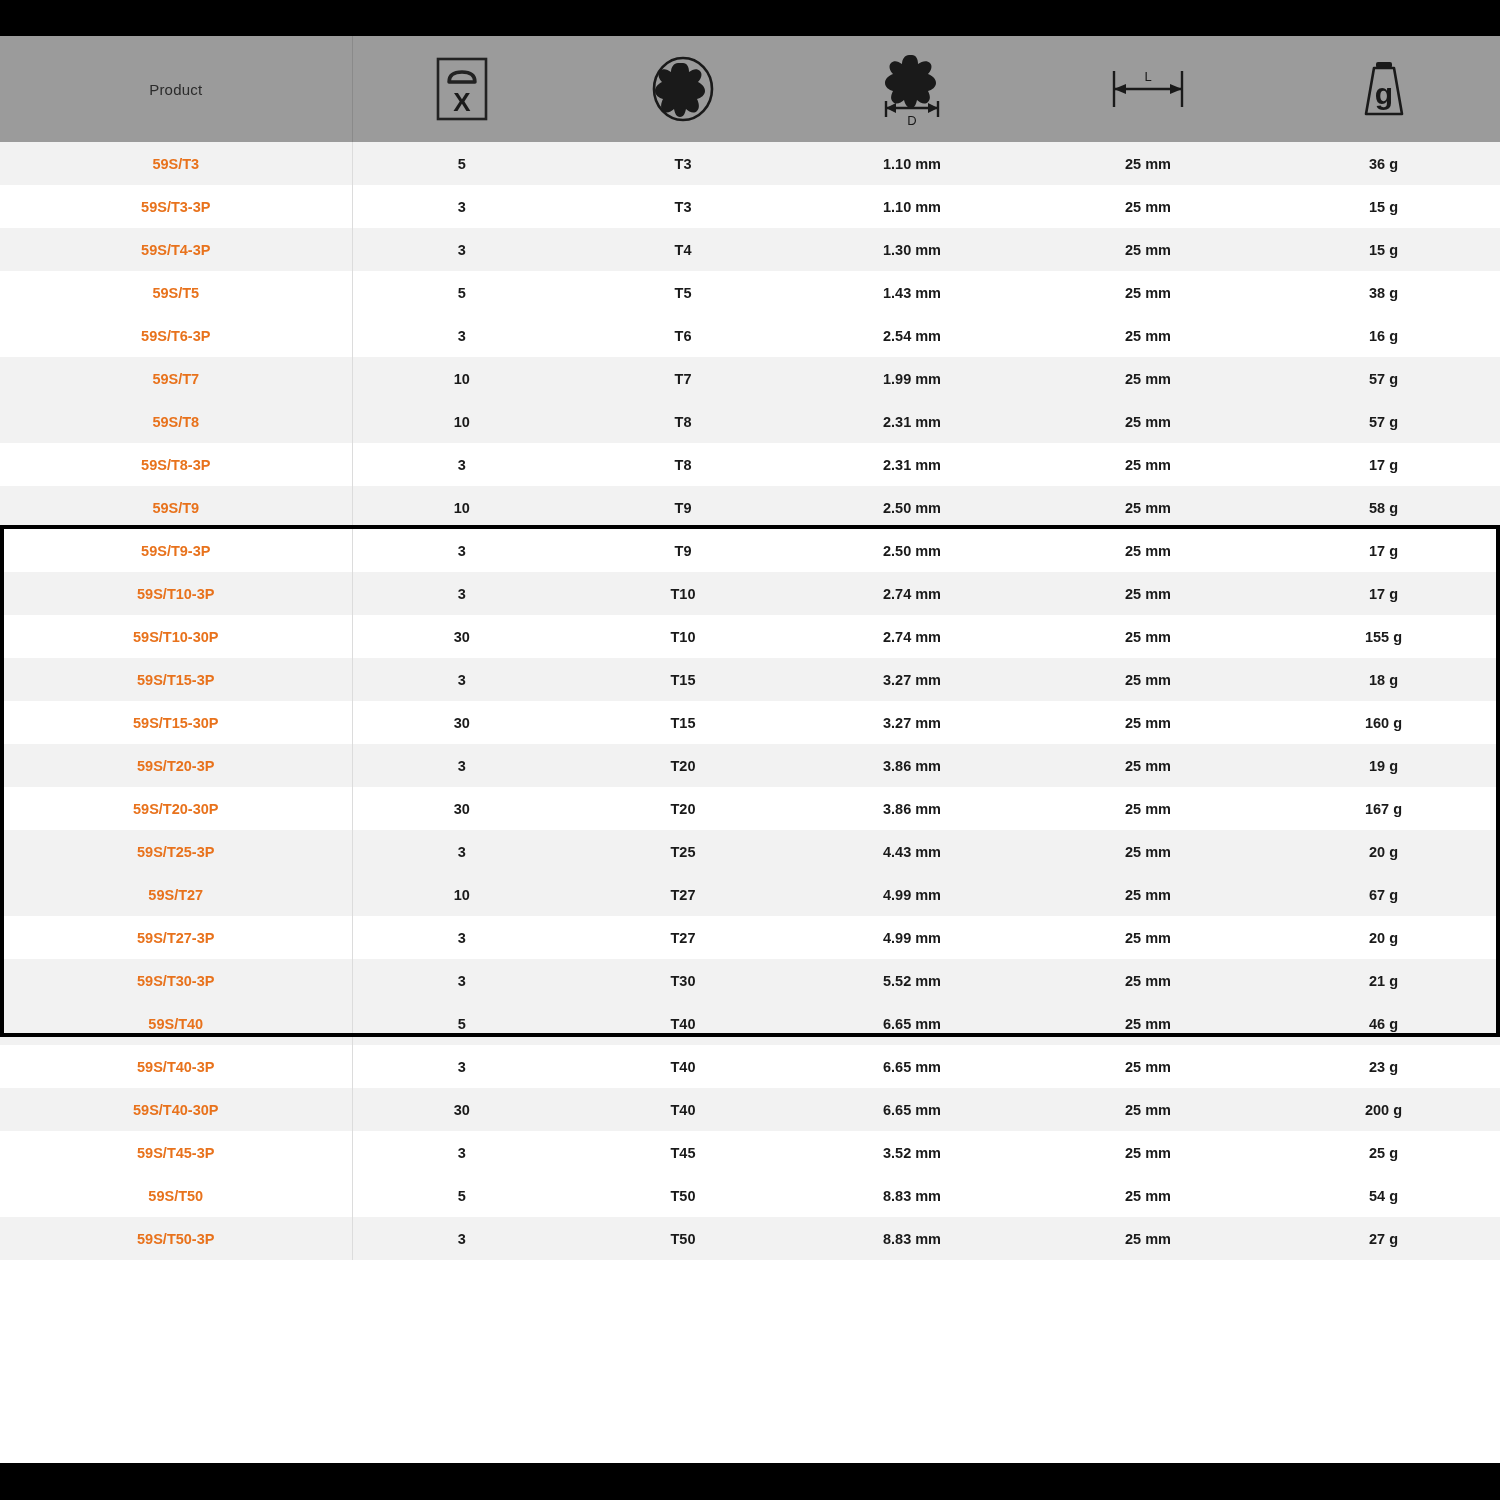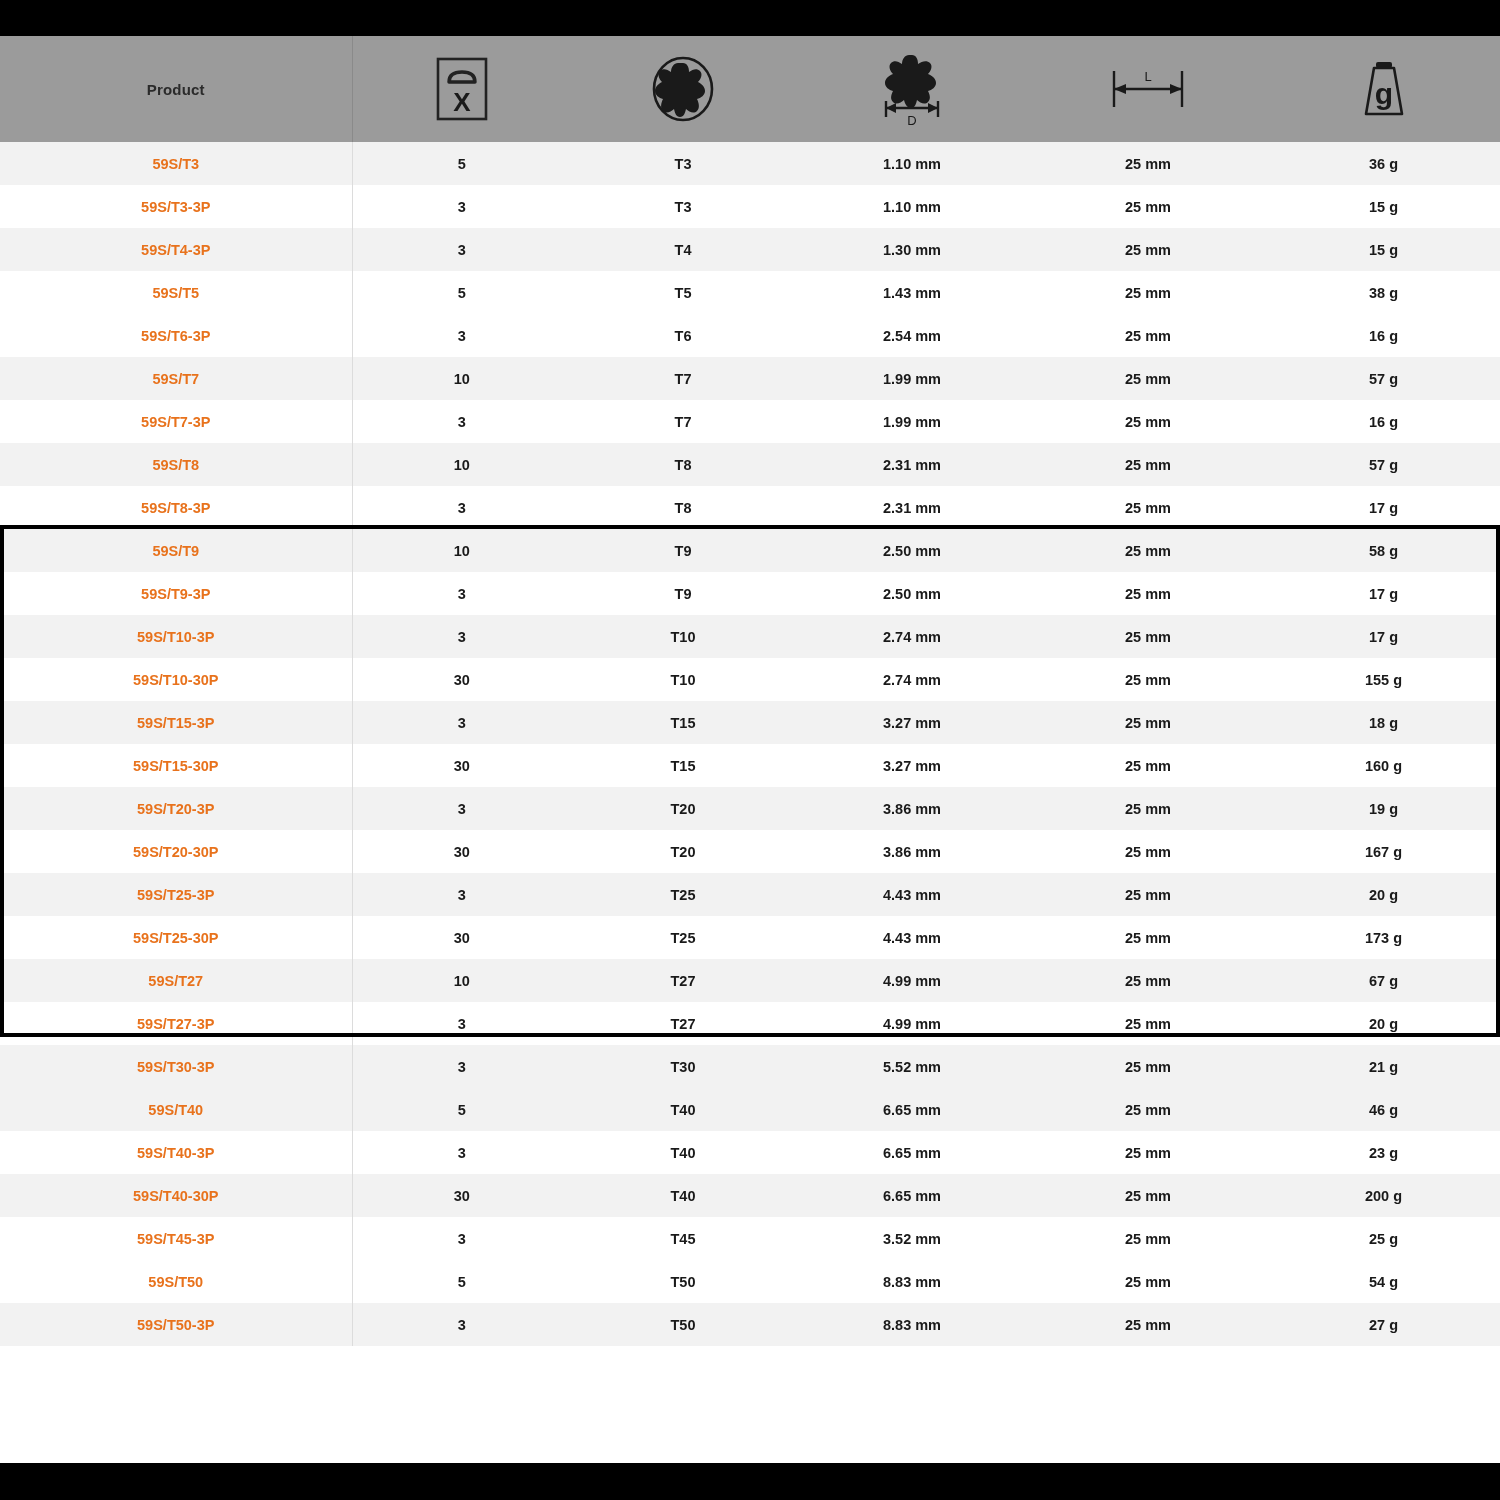--- a/index.html
+++ b/index.html
@@ -39,21 +39,21 @@
     vertical-align:middle;
     text-align:center;
     font-size:15px;
     font-weight:bold;
     color:#2b2b2b;
     padding:0;
   }
   thead th.col-product {
     border-right:1px solid #8a8a8a;
   }
-  .hdr-label { font-size:15px; font-weight:bold; color:#2b2b2b; letter-spacing:.2px; }
+  .hdr-label { font-size:15px; font-weight:normal; color:#2b2b2b; letter-spacing:.2px; }
   .hdr-icon {
     display:flex; align-items:center; justify-content:center;
     height:106px;
   }
   
   tbody tr { height:43px; }
   tbody tr.odd  { background:#f2f2f2;padding-left:33px; }
   tbody tr.even { background:#ffffff; }
   tbody td {
     text-align:center;
@@ -244,28 +244,20 @@
             <td>16 g</td>
           </tr>
           <tr class="odd">
             <td class="cell-product">59S/T7</td>
             <td>10</td>
             <td>T7</td>
             <td>1.99 mm</td>
             <td>25 mm</td>
             <td>57 g</td>
           </tr>
-          <tr class="even">
-            <td class="cell-product">59S/T7-3P</td>
-            <td>3</td>
-            <td>T7</td>
-            <td>1.99 mm</td>
-            <td>25 mm</td>
-            <td>16 g</td>
-          </tr>
           <tr class="odd">
             <td class="cell-product">59S/T8</td>
             <td>10</td>
             <td>T8</td>
             <td>2.31 mm</td>
             <td>25 mm</td>
             <td>57 g</td>
           </tr>
           <tr class="even">
             <td class="cell-product">59S/T8-3P</td>
@@ -340,28 +332,20 @@
             <td>167 g</td>
           </tr>
           <tr class="odd">
             <td class="cell-product">59S/T25-3P</td>
             <td>3</td>
             <td>T25</td>
             <td>4.43 mm</td>
             <td>25 mm</td>
             <td>20 g</td>
           </tr>
-          <tr class="even">
-            <td class="cell-product">59S/T25-30P</td>
-            <td>30</td>
-            <td>T25</td>
-            <td>4.43 mm</td>
-            <td>25 mm</td>
-            <td>173 g</td>
-          </tr>
           <tr class="odd">
             <td class="cell-product">59S/T27</td>
             <td>10</td>
             <td>T27</td>
             <td>4.99 mm</td>
             <td>25 mm</td>
             <td>67 g</td>
           </tr>
           <tr class="even">
             <td class="cell-product">59S/T27-3P</td>

